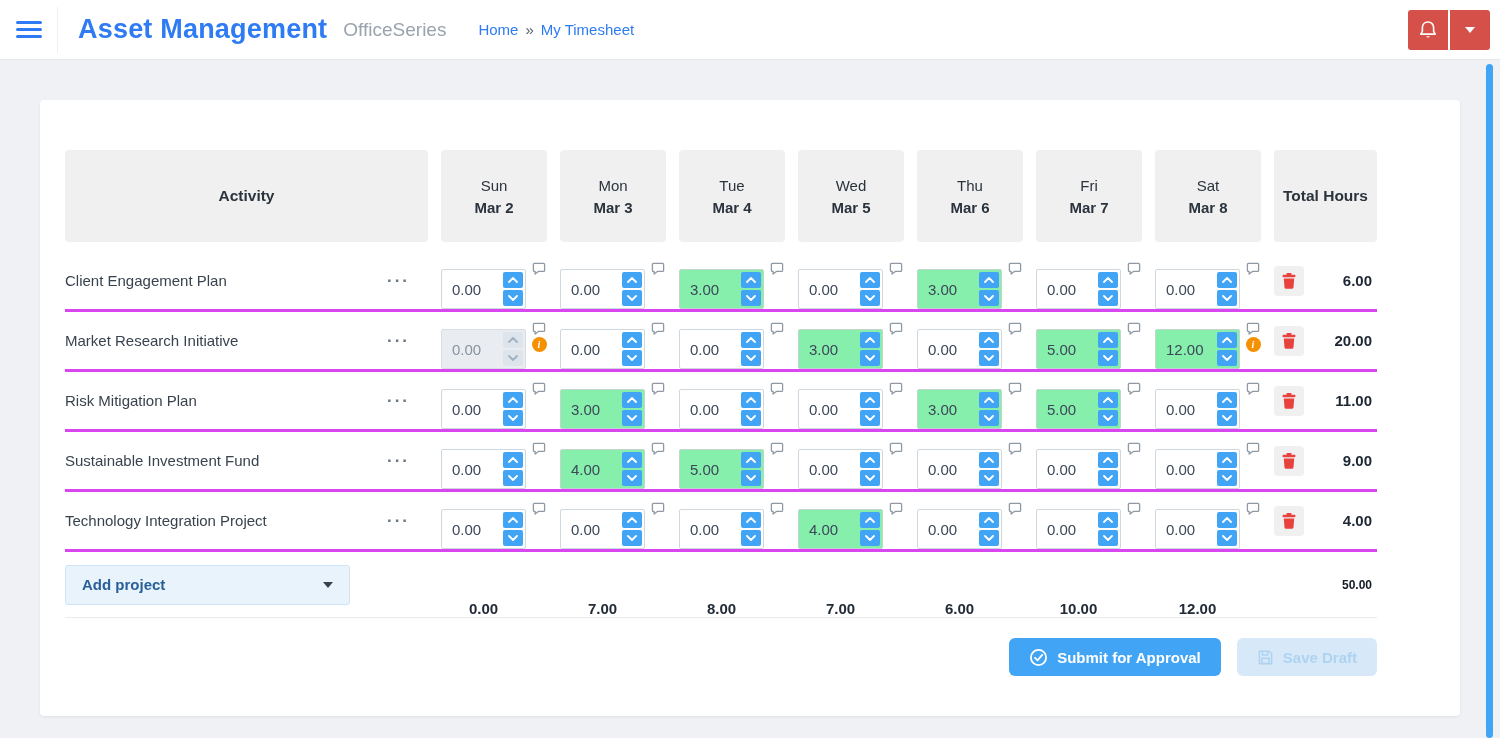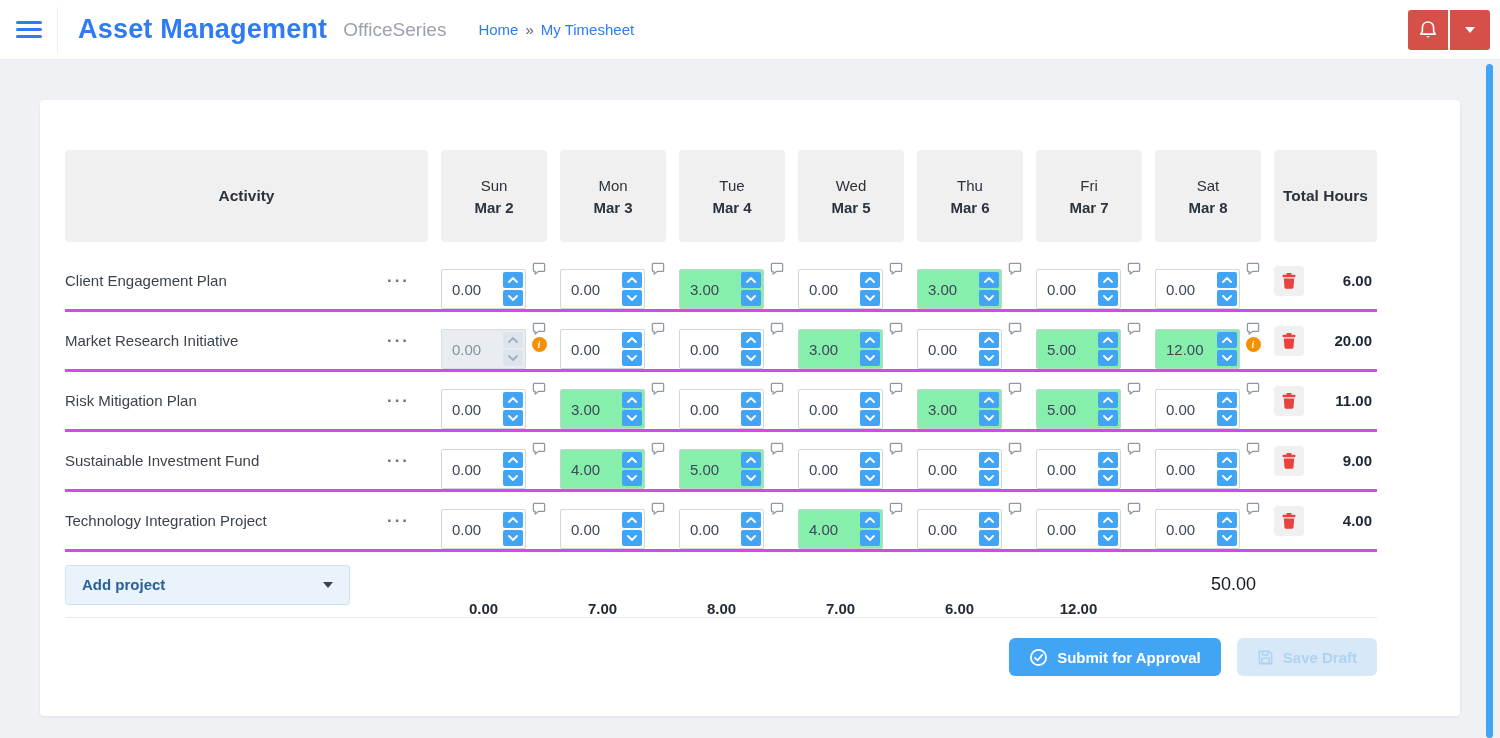--- a/index.html
+++ b/index.html
@@ -99,21 +99,21 @@
   .footer-row { height:66px; border-bottom:1px solid #e9ebee; }
   .add-project {
     width:285px; height:40px; background:#e9f3fc; border:1px solid #cfe3f6; border-radius:3px;
     display:flex; align-items:center; justify-content:space-between; padding:0 16px; cursor:pointer;
   }
   .ap-label { font-size:15px; font-weight:bold; color:#2a6099; }
   .ap-caret { width:0; height:0; border-left:5px solid transparent; border-right:5px solid transparent; border-top:6px solid #39434e; }
   .ftotal-wrap { justify-content:flex-start; }
   .day-total { width:85px; text-align:center; font-size:15px; font-weight:bold; color:#222b36; }
   .grand { justify-content:flex-end; }
-  .grand-total { font-size:18px; font-weight:normal; color:#141b24; }
+  .grand-total { font-size:12px; font-weight:bold; color:#141b24; }
 
   
   .actions { display:flex; justify-content:flex-end; gap:16px; margin-top:20px; }
   .btn { height:38px; border:none; border-radius:6px; font-family:inherit; font-size:15px; font-weight:bold;
          display:flex; align-items:center; gap:9px; padding:0 20px; cursor:pointer; }
   .btn-save { background:#d7e9f9; color:#aed3f1; cursor:default; }
   .btn-submit { background:#41a4f5; color:#fff; }
 
   
   .vscroll { position:absolute; top:64px; right:7px; bottom:0; width:7px; background:#41a4f5; border-radius:4px; }
@@ -1054,20 +1054,23 @@
           <div class="dcell ftotal-wrap">
             <div class="day-total">8.00</div>
           </div>
           <div class="dcell ftotal-wrap">
             <div class="day-total">7.00</div>
           </div>
           <div class="dcell ftotal-wrap">
             <div class="day-total">6.00</div>
           </div>
           <div class="dcell ftotal-wrap">
+            <div class="day-total">10.00</div>
+          </div>
+          <div class="dcell ftotal-wrap">
             <div class="day-total">12.00</div>
           </div>
           <div class="tcell grand">
             <div class="grand-total">50.00</div>
           </div>
         </div>
       </div>
     <div class="actions">
       <button class="btn btn-submit">
         <span style="line-height:0">

